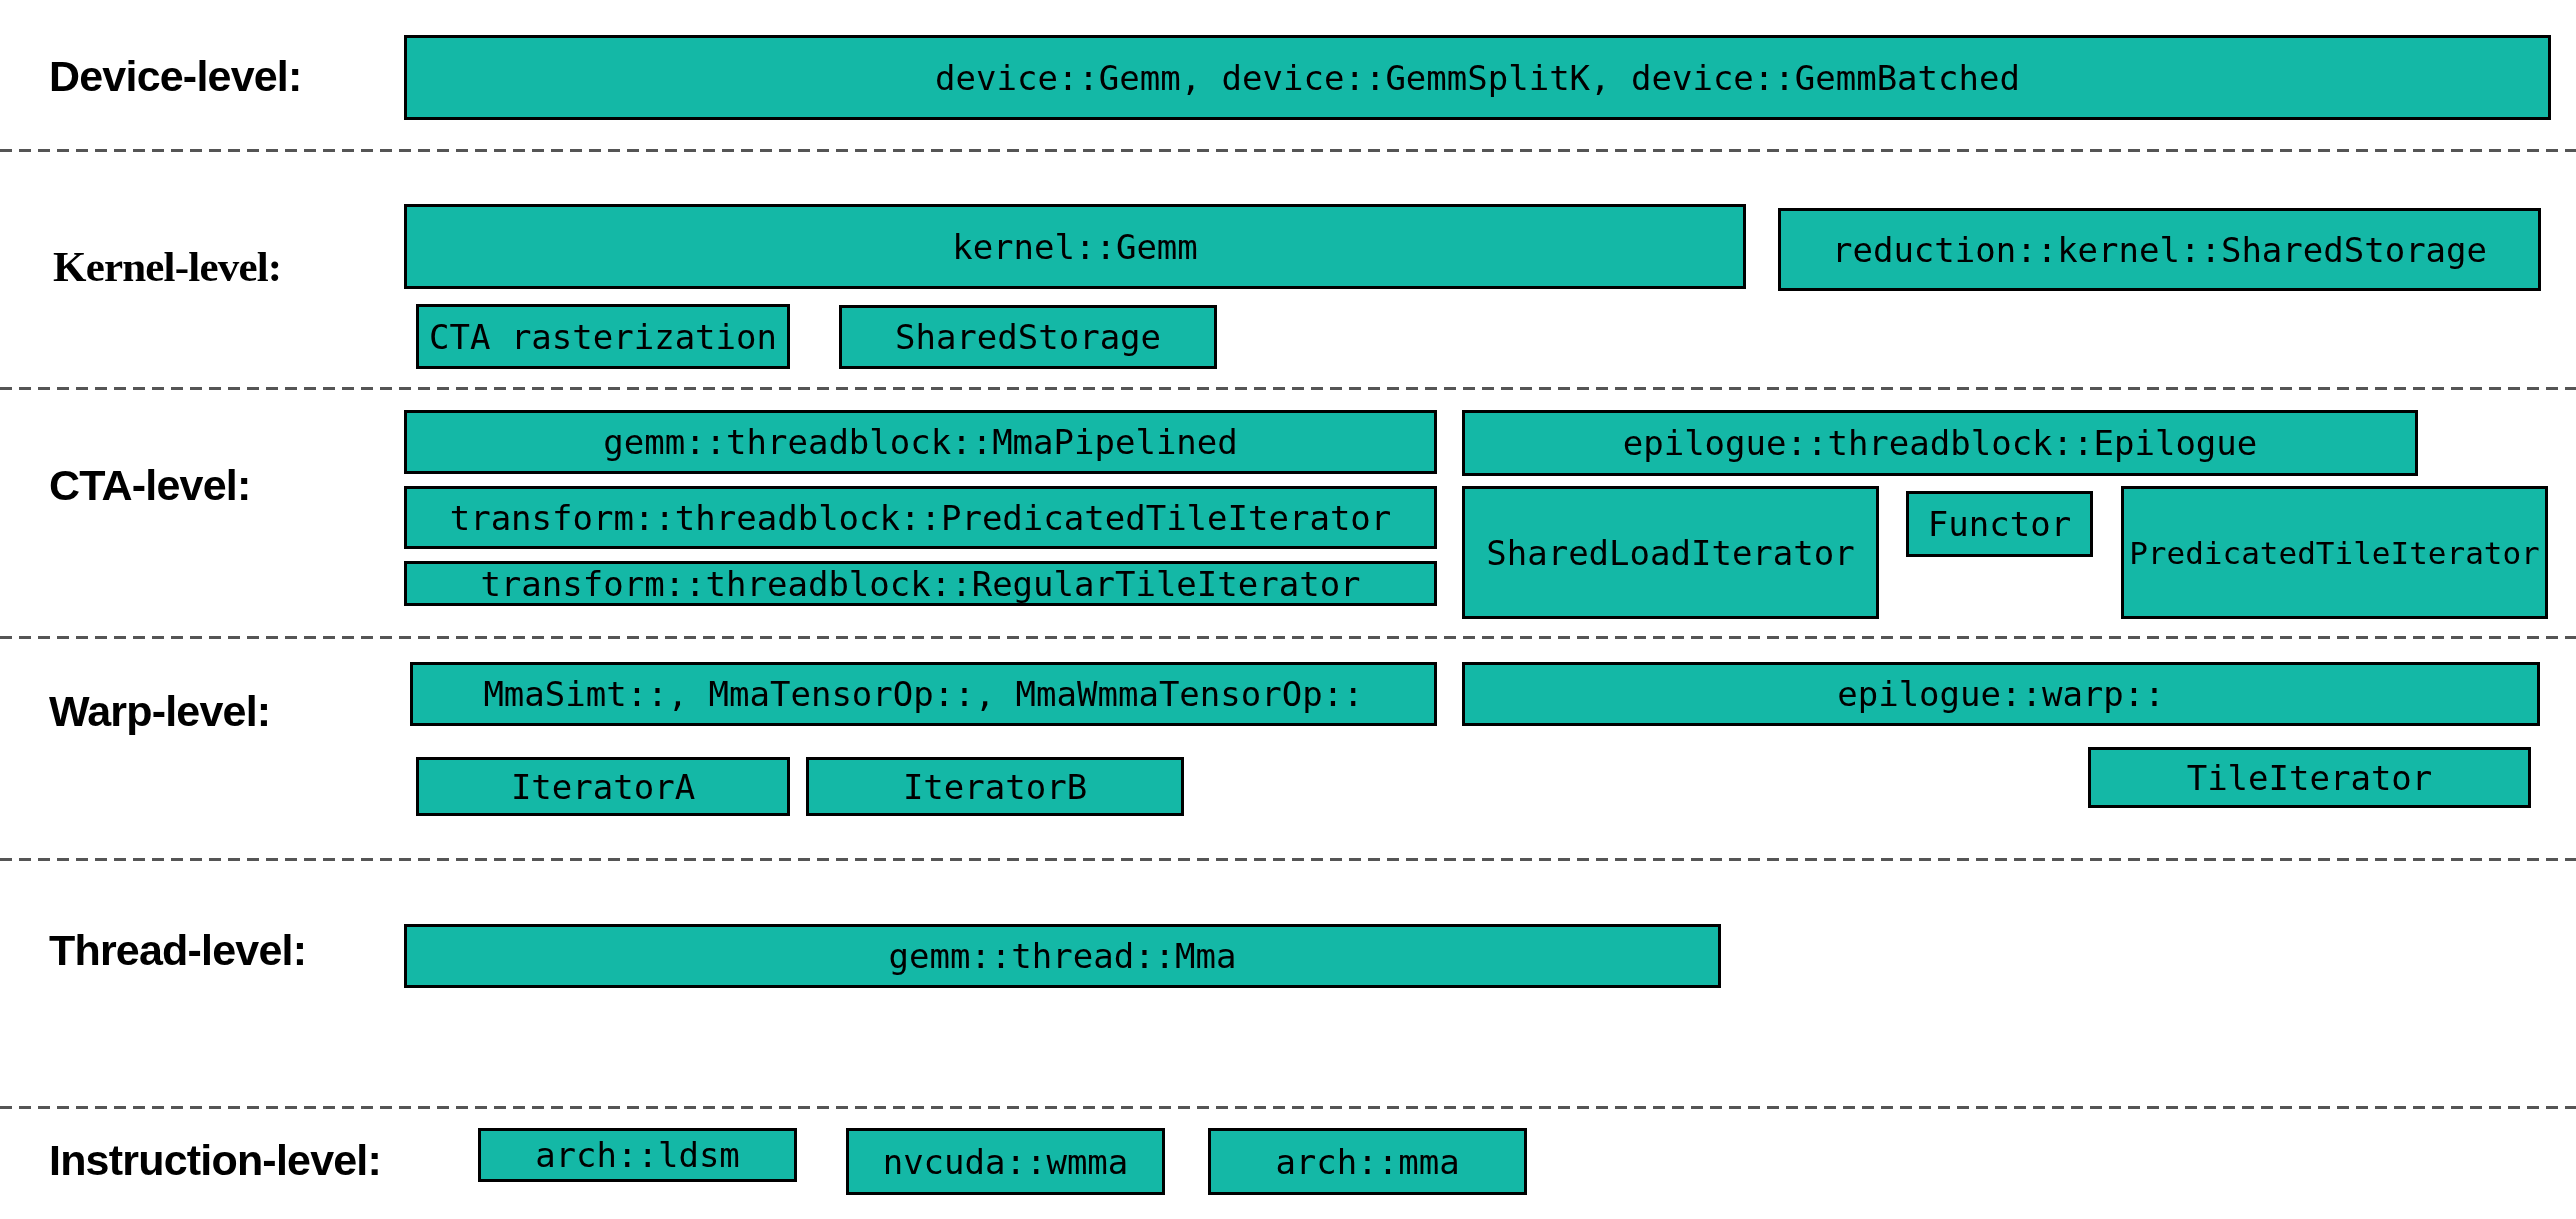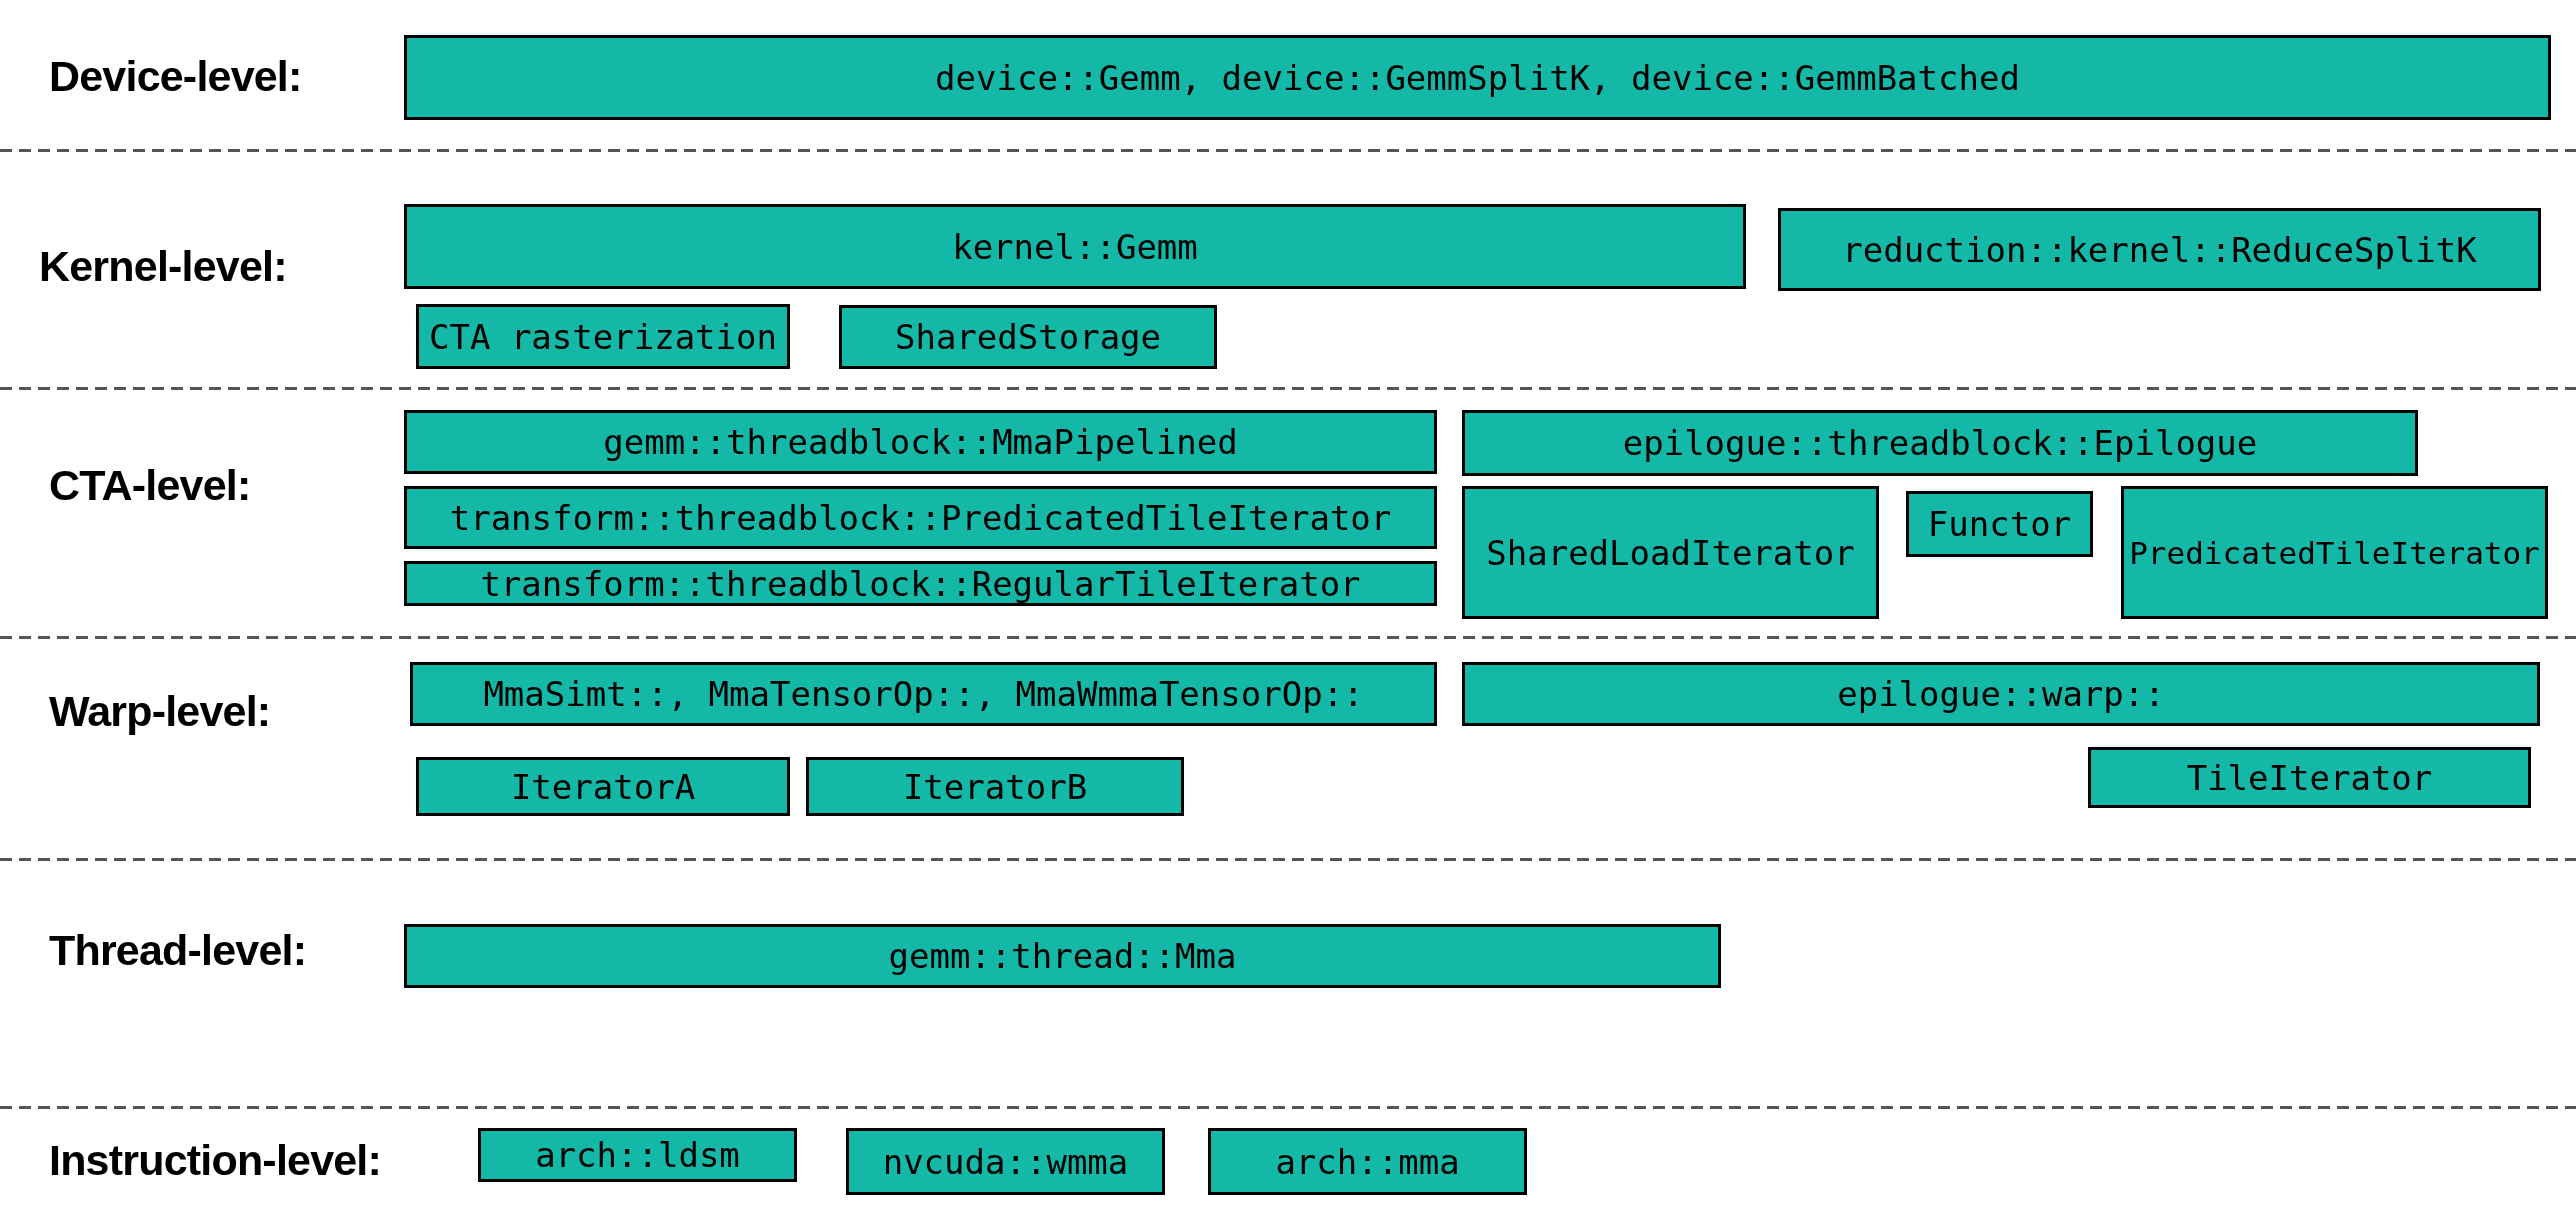--- a/index.html
+++ b/index.html
@@ -49,36 +49,36 @@
   .box.fit {
     font-size: 31px;
   }
 </style>
 </head>
 <body>
 
 <div class="canvas">
 
   <div class="lbl" style="left:49px; top:76px;">Device-level:</div>
-  <div class="lbl" style="left:39px; top:266px;">Kernel-level:</div>
+  <div class="lbl" style="left:53px; top:266px;font-family:Liberation Serif, serif;">Kernel-level:</div>
   <div class="lbl" style="left:49px; top:485px;">CTA-level:</div>
   <div class="lbl" style="left:49px; top:711px;text-align:center;">Warp-level:</div>
   <div class="lbl" style="left:49px; top:950px;">Thread-level:</div>
   <div class="lbl" style="left:49px; top:1160px;">Instruction-level:</div>
 
   <div class="sep" style="top:149px;"></div>
   <div class="sep" style="top:387px;"></div>
   <div class="sep" style="top:636px;"></div>
   <div class="sep" style="top:858px;"></div>
   <div class="sep" style="top:1106px;"></div>
 
   <div class="box" style="left:404px; top:35px; width:2147px; height:85px;">device::Gemm, device::GemmSplitK, device::GemmBatched</div>
 
   <div class="box" style="left:404px; top:204px; width:1342px; height:85px;">kernel::Gemm</div>
-  <div class="box" style="left:1778px; top:208px; width:763px; height:83px;">reduction::kernel::ReduceSplitK</div>
+  <div class="box" style="left:1778px; top:208px; width:763px; height:83px;">reduction::kernel::SharedStorage</div>
   <div class="box" style="left:416px; top:304px; width:374px; height:65px;">CTA rasterization</div>
   <div class="box" style="left:839px; top:305px; width:378px; height:64px;">SharedStorage</div>
 
   <div class="box" style="left:404px; top:410px; width:1033px; height:64px;">gemm::threadblock::MmaPipelined</div>
   <div class="box" style="left:404px; top:486px; width:1033px; height:63px;">transform::threadblock::PredicatedTileIterator</div>
   <div class="box" style="left:404px; top:561px; width:1033px; height:45px;">transform::threadblock::RegularTileIterator</div>
   <div class="box" style="left:1462px; top:410px; width:956px; height:66px;">epilogue::threadblock::Epilogue</div>
   <div class="box" style="left:1462px; top:486px; width:417px; height:133px;">SharedLoadIterator</div>
   <div class="box" style="left:1906px; top:491px; width:187px; height:66px;">Functor</div>
   <div class="box fit" style="left:2121px; top:486px; width:427px; height:133px;">PredicatedTileIterator</div>

